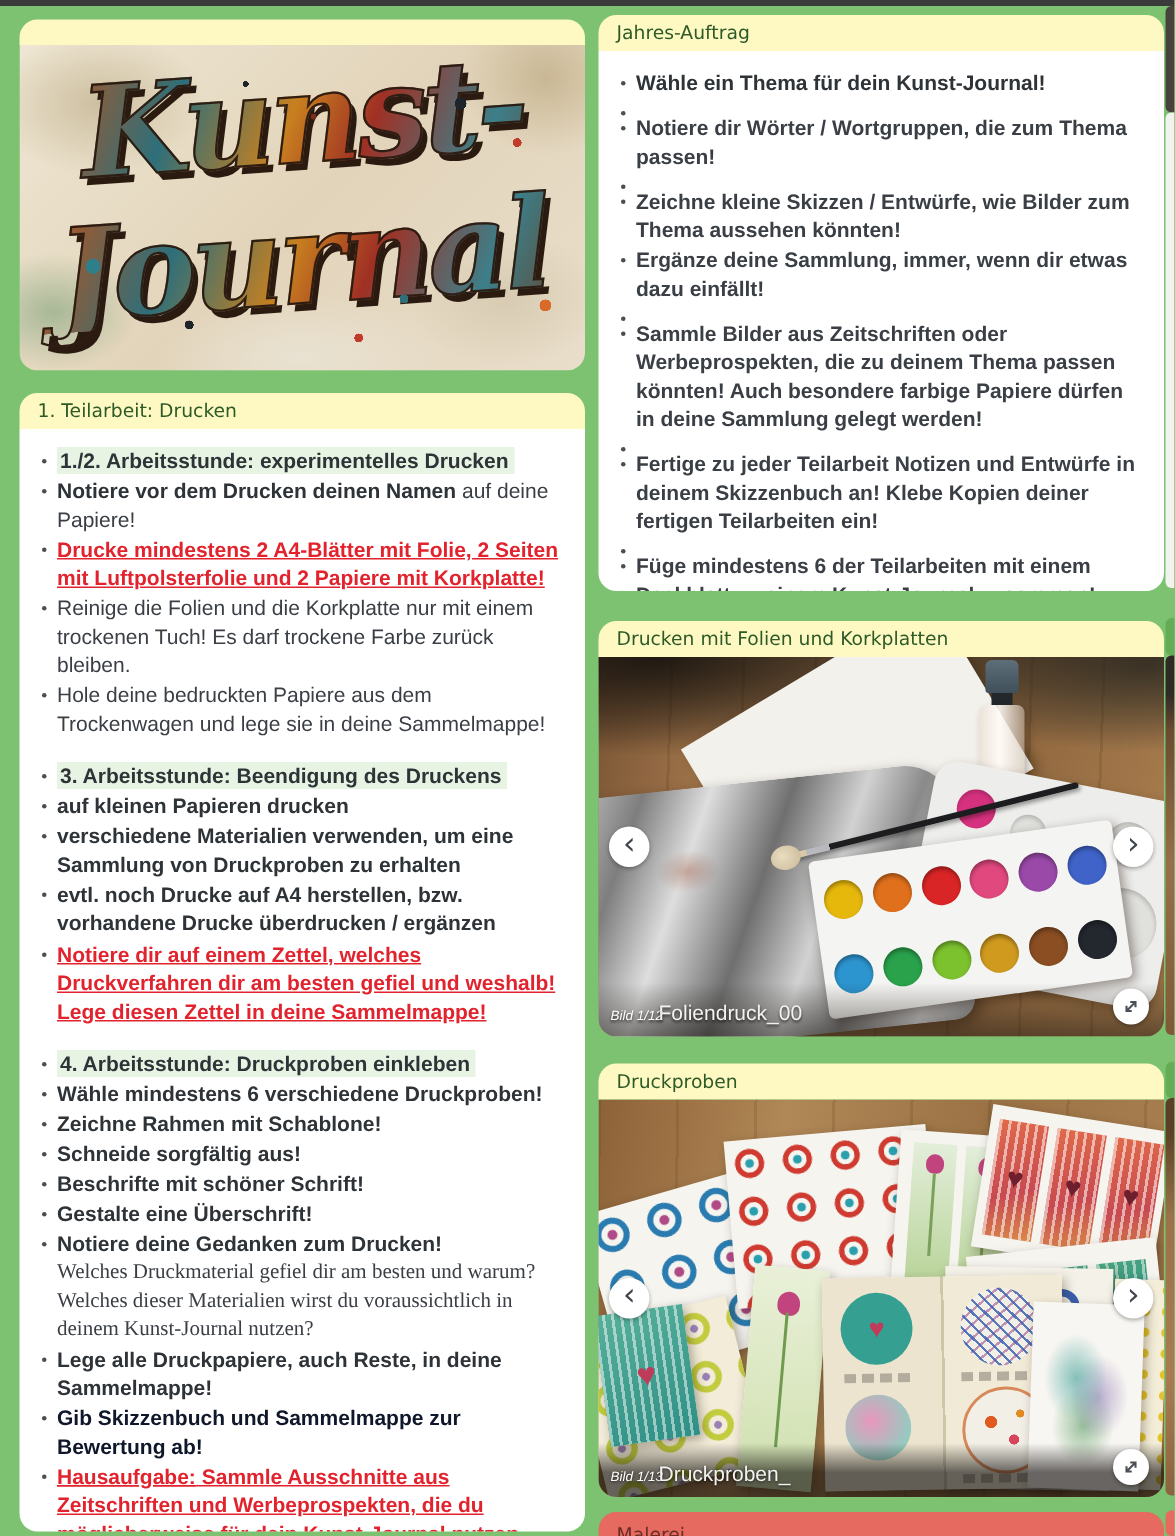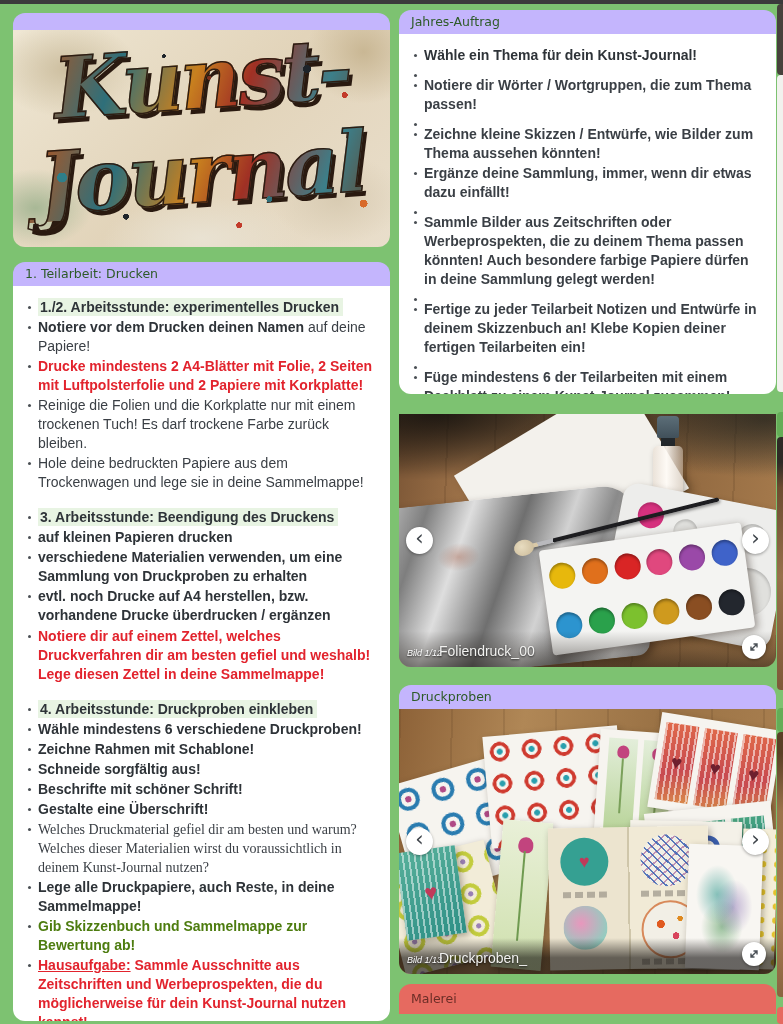--- a/index.html
+++ b/index.html
@@ -2,21 +2,21 @@
 <html><head>
 <meta charset="utf-8">
 <style>
   html,body{margin:0;padding:0;background:#7dc271;}
   body{width:783px;height:1024px;position:relative;overflow:hidden;
        font-family:"Liberation Sans","DejaVu Sans",sans-serif;}
   .topbar{position:absolute;top:0;left:0;width:783px;height:4px;background:#3b3b3b;z-index:9;}
   .col{position:absolute;}
   .col-left{left:13px;top:13px;width:377px;}
   .col-right{left:399px;top:10px;width:377px;}
-  .card-header{box-sizing:border-box;height:24px;background:#c4b5fd;border-radius:12px 12px 0 0;
+  .card-header{box-sizing:border-box;height:24px;background:#fef9c3;border-radius:12px 12px 0 0;
        color:#2d5a27;font-size:12.5px;line-height:24px;padding:0 12px;font-family:"DejaVu Sans",sans-serif;
        white-space:nowrap;overflow:hidden;}
   .card-header.empty{height:17px;}
   .card-body{background:#fff;border-radius:0 0 12px 12px;box-sizing:border-box;}
 
   
   .art{position:relative;height:217px;border-radius:0 0 12px 12px;overflow:hidden;
     background:
       radial-gradient(ellipse 120px 80px at 14% 18%, #cdbfa0 0%, transparent 60%),
       radial-gradient(ellipse 110px 75px at 86% 78%, #d8cbb2 0%, transparent 60%),
@@ -47,22 +47,22 @@
   
   .task-card{margin-top:15px;}
   .task-body{height:735px;padding:12px 12px 10px 12px;overflow:hidden;}
   ul.tl{list-style:none;margin:0;padding:0;font-size:14px;line-height:1.36;color:#3a3f45;}
   ul.tl li{position:relative;padding-left:13px;margin-bottom:1px;}
   ul.tl li::before{content:"";position:absolute;left:3px;top:8px;width:3px;height:3px;border-radius:50%;background:#4a4f54;}
   li.sp{height:14px;} li.sp::before{display:none;}
   .it{font-weight:700;color:#2e3338;}
   .it .t{font-weight:400;color:#3a3f45;}
   .it.plain{font-weight:400;color:#3a3f45;}
-  .it.red{color:#e2232d;}
-  .it.purple{color:#4d7c0f;}
+  .it.red{color:#e2232d;text-decoration:underline;}
+  .it.purple{color:#0f172a;}
   .it.h span{background:#e8f4e3;padding:1px 4px 1px 2px;}
   .u{text-decoration:underline;}
   .blk{display:block;font-family:Liberation Serif, serif;}
   .jahres-body{height:360px;padding:12px 12px 8px 12px;overflow:hidden;}
   .rit{font-weight:700;color:#3a3f45;}
   .rit.bold{font-weight:700;color:#2e3338;}
   .rit.empty{height:9px;}
 
   
   .photo-card{margin-top:0;}
@@ -244,21 +244,21 @@
         <li class="it"><span>verschiedene Materialien verwenden, um eine Sammlung von Druckproben zu erhalten</span></li>
         <li class="it"><span>evtl. noch Drucke auf A4 herstellen, bzw. vorhandene Drucke überdrucken / ergänzen</span></li>
         <li class="it red"><span>Notiere dir auf einem Zettel, welches Druckverfahren dir am besten gefiel und weshalb! Lege diesen Zettel in deine Sammelmappe!</span></li>
         <li class="sp"></li>
         <li class="it h"><span class="b">4. Arbeitsstunde: Druckproben einkleben</span></li>
         <li class="it"><span>Wähle mindestens 6 verschiedene Druckproben!</span></li>
         <li class="it"><span>Zeichne Rahmen mit Schablone!</span></li>
         <li class="it"><span>Schneide sorgfältig aus!</span></li>
         <li class="it"><span>Beschrifte mit schöner Schrift!</span></li>
         <li class="it"><span>Gestalte eine Überschrift!</span></li>
-        <li class="it"><span class="t blk">Welches Druckmaterial gefiel dir am besten und warum? Welches dieser Materialien wirst du voraussichtlich in deinem Kunst-Journal nutzen?</span></li>
+        <li class="it"><span>Notiere deine Gedanken zum Drucken!</span><span class="t blk">Welches Druckmaterial gefiel dir am besten und warum? Welches dieser Materialien wirst du voraussichtlich in deinem Kunst-Journal nutzen?</span></li>
         <li class="it"><span>Lege alle Druckpapiere, auch Reste, in deine Sammelmappe!</span></li>
         <li class="it purple"><span>Gib Skizzenbuch und Sammelmappe zur Bewertung ab!</span></li>
         <li class="it red"><span class="u">Hausaufgabe:</span><span> Sammle Ausschnitte aus Zeitschriften und Werbeprospekten, die du möglicherweise für dein Kunst-Journal nutzen kannst!</span></li>
       </ul>
     </div>
   </div>
 </div>
 
 <div class="col col-right">
 
@@ -278,20 +278,21 @@
         <li class="rit"><span>Fertige zu jeder Teilarbeit Notizen und Entwürfe in deinem Skizzenbuch an! Klebe Kopien deiner fertigen Teilarbeiten ein!</span></li>
         <li class="rit empty"></li>
         <li class="rit"><span>Füge mindestens 6 der Teilarbeiten mit einem Deckblatt zu einem Kunst-Journal zusammen!</span></li>
       </ul>
     </div>
   </div>
 
   <div class="gap20"></div>
 
   <div class="photo-card">
+    <div class="card-header">Drucken mit Folien und Korkplatten</div>
     <div class="photo photo1">
       <div class="vignette"></div>
       <div class="shape paper1"></div>
       <div class="shape bottle">
         <div class="cap"></div>
           <div class="neck"></div>
           <div class="glass"></div>
       </div>
       <div class="shape foil"></div>
       <div class="shape palette">

